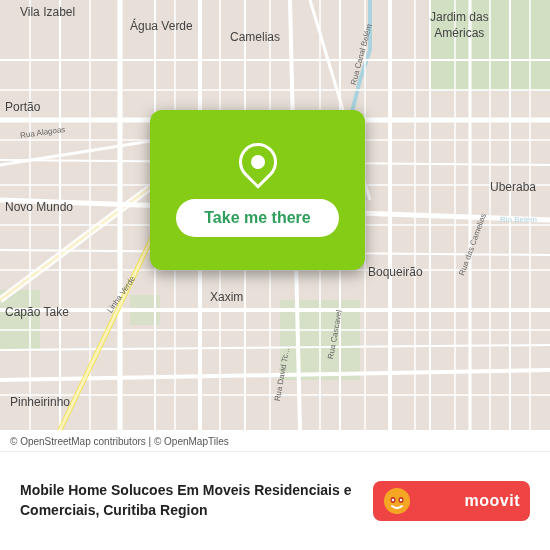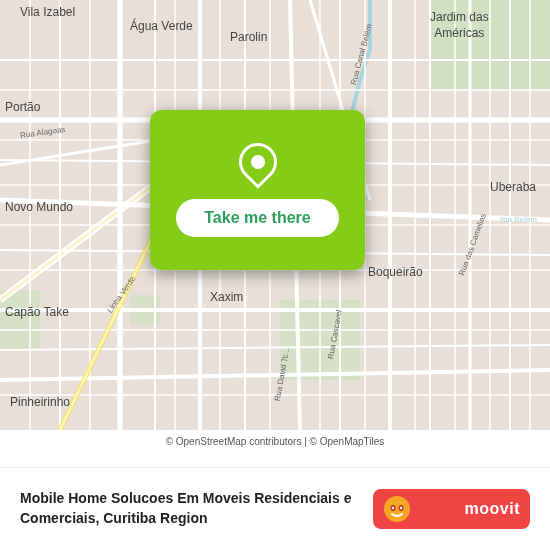--- a/index.html
+++ b/index.html
@@ -60,25 +60,24 @@
     #bottom-bar {
       width: 550px;
       height: 120px;
       background: white;
       display: flex;
       flex-direction: column;
       position: relative;
     }
 
     .attribution {
-      padding: 6px 10px 20px 10px;
+      padding: 6px 10px 4px 10px;
       font-size: 10px;
       color: #555;
       border-bottom: 1px solid #eee;
-      text-align: center;
     }
 
     .place-info {
       display: flex;
       align-items: center;
       padding: 10px 20px;
       flex: 1;
     }
 
     .place-text {
@@ -196,21 +195,21 @@
     <line x1="60" y1="430" x2="195" y2="148" stroke="#f5e020" stroke-width="5" opacity="0.7"></line>
     <line x1="60" y1="430" x2="195" y2="148" stroke="white" stroke-width="3" opacity="0.6"></line>
 
     <line x1="0" y1="165" x2="220" y2="130" stroke="white" stroke-width="3"></line>
 
     <line x1="310" y1="0" x2="370" y2="200" stroke="white" stroke-width="3"></line>
   </svg>
 
   <span class="map-label" style="top:5px; left:20px;">Vila Izabel</span>
   <span class="map-label" style="top:19px; left:130px;">Água Verde</span>
-  <span class="map-label" style="top:30px; left:230px;">Parolin</span>
+  <span class="map-label" style="top:30px; left:230px;">Camelias</span>
   <span class="map-label" style="top:10px; left:430px; line-height:1.3;">Jardim das<br>Américas</span>
   <span class="map-label" style="top:100px; left:5px;">Portão</span>
   <span class="map-label-road" style="top:128px; left:20px; transform:rotate(-8deg);">Rua Alagoas</span>
   <span class="map-label" style="top:148px; left:168px;">Lindóia</span>
   <span class="map-label" style="top:200px; left:5px;">Novo Mundo</span>
   <span class="map-label" style="top:180px; left:490px;">Uberaba</span>
   <span class="map-label" style="top:290px; left:210px;">Xaxim</span>
   <span class="map-label" style="top:265px; left:368px;">Boqueirão</span>
   <span class="map-label" style="top:305px; left:5px;">Capão Take</span>
   <span class="map-label-road" style="top:290px; left:100px; transform:rotate(-55deg);">Linha Verde</span>

